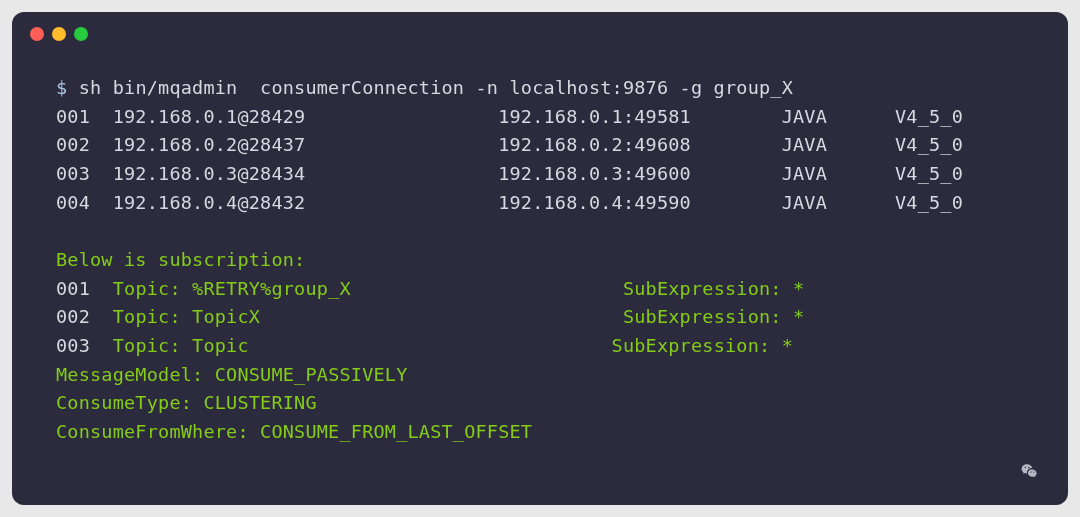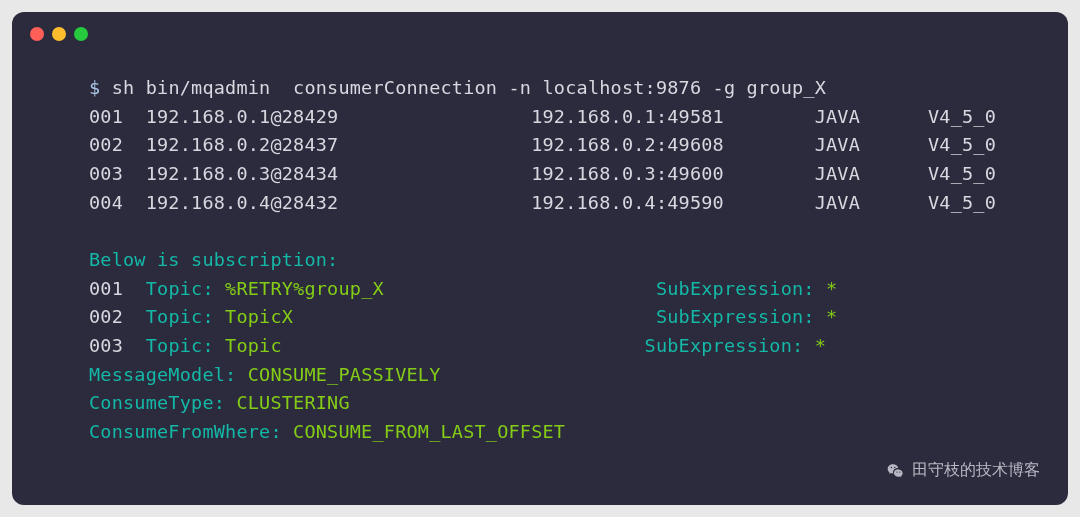--- a/index.html
+++ b/index.html
@@ -31,24 +31,23 @@
     .dot.red { background: #ff5f56; }
     .dot.yellow { background: #ffbd2e; }
     .dot.green { background: #27c93f; }
     .content {
       padding: 18px 28px 0 44px;
       font-size: 18.5px;
       line-height: 1.55;
       color: #d8d8e0;
       white-space: pre;
       letter-spacing: 0.2px;
-      margin-left: 33px;
     }
     .prompt { color: #a8c4e0; }
-    .label-blue { color: #14b8a6; }
+    .label-blue { color: #84cc16; }
     .label-text { color: #84cc16; }
     .watermark {
       position: absolute;
       bottom: 24px;
       right: 28px;
       display: flex;
       align-items: center;
       gap: 6px;
       color: #b8b8c4;
       font-size: 16px;
@@ -80,15 +79,14 @@
 002  <span class="label-blue">Topic:</span> <span class="label-text">TopicX                                </span><span class="label-blue">SubExpression:</span> <span class="label-text">*</span>
 003  <span class="label-blue">Topic:</span> <span class="label-text">Topic                                </span><span class="label-blue">SubExpression:</span> <span class="label-text">*</span></span>
 <span id="meta-rows"><span class="label-blue">MessageModel:</span> <span class="label-text">CONSUME_PASSIVELY</span>
 <span class="label-blue">ConsumeType:</span> <span class="label-text">CLUSTERING</span>
 <span class="label-blue">ConsumeFromWhere:</span> <span class="label-text">CONSUME_FROM_LAST_OFFSET</span></span></div>
 
   <div class="watermark">
     <svg class="wm-icon" viewBox="0 0 24 24">
         <path d="M8.5 4C4.9 4 2 6.5 2 9.6c0 1.7.9 3.2 2.3 4.2l-.6 1.8 2.1-1.1c.8.2 1.6.4 2.5.4h.3c-.1-.4-.2-.9-.2-1.3 0-2.8 2.7-5.1 6-5.1h.3C14 5.8 11.5 4 8.5 4zm-2 3c.5 0 .9.4.9.9s-.4.9-.9.9-.9-.4-.9-.9.4-.9.9-.9zm4 0c.5 0 .9.4.9.9s-.4.9-.9.9-.9-.4-.9-.9.4-.9.9-.9zM15 10c-3 0-5.5 2-5.5 4.5S12 19 15 19c.6 0 1.2-.1 1.8-.3l1.7.9-.5-1.5c1.2-.8 2-2 2-3.4 0-2.5-2.5-4.5-5.5-4.5zm-1.8 2.5c.4 0 .8.3.8.8s-.3.8-.8.8-.8-.3-.8-.8.3-.8.8-.8zm3.5 0c.4 0 .8.3.8.8s-.3.8-.8.8-.8-.3-.8-.8.3-.8.8-.8z"></path>
       </svg>
-    <span>田守枝的技术博客</span>
   </div>
 </div>
 
 </body></html>

